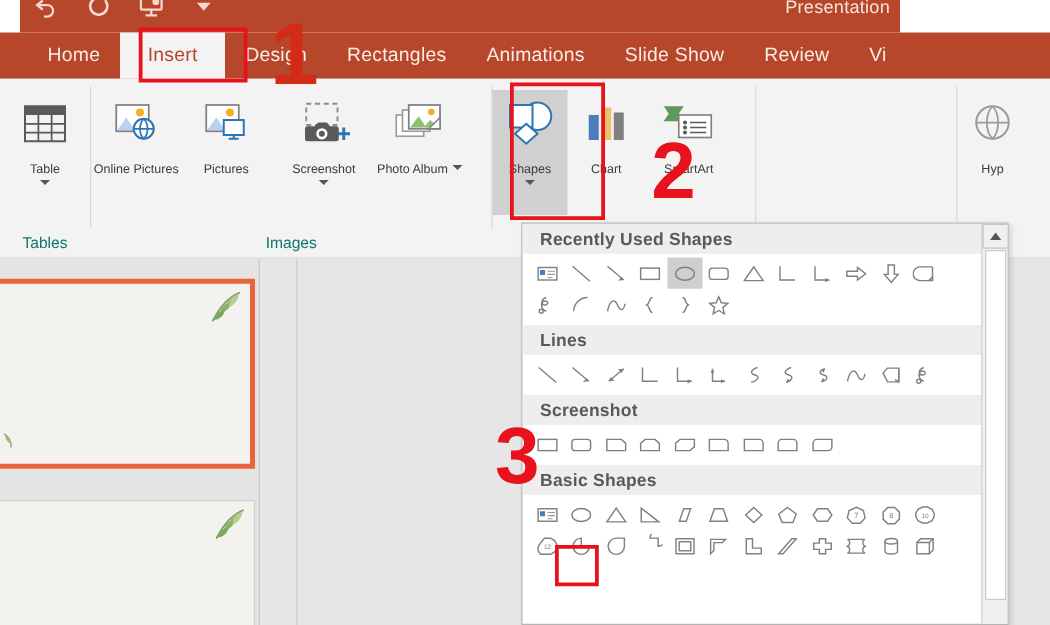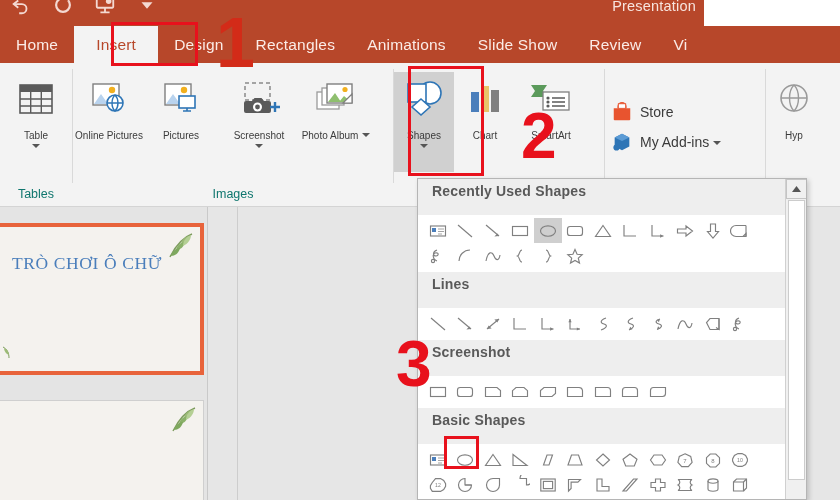--- a/index.html
+++ b/index.html
@@ -6,37 +6,37 @@
   html, body {
     width: 840px; height: 500px;
     overflow: hidden;
     font-family: "Liberation Sans", sans-serif;
     background: #ffffff;
   }
   #app { position: relative; width: 840px; height: 500px; overflow: hidden; }
 
   
   .titlebar {
-    position: absolute; left: 0; top: 0; width: 704px; height: 26px;
+    position: absolute; left: 16px; top: 0; width: 704px; height: 26px;
     background: #b7472a;
   }
   .qat { position: absolute; left: 10px; top: -6px; display: flex; gap: 20px; align-items: center; }
   .qat-ic { width: 22px; height: 22px; color: #f4d9d2; }
   .title-text {
     position: absolute; right: 8px; top: -2px;
     color: #f7e4de; font-size: 14.5px; letter-spacing: .2px;
     white-space: nowrap;
   }
 
   
   .tabsrow {
     position: absolute; left: 0; top: 26px; width: 840px; height: 37px;
     background: #b7472a;
   }
-  .tabs { display: flex; align-items: center; height: 37px; }
+  .tabs { display: flex; align-items: center; height: 37px; padding-left: 22px; }
   .tab {
     color: #fbece7; font-size: 15.5px; padding: 0 16px; line-height: 37px;
     white-space: nowrap; letter-spacing: .2px;
   }
   .tab.active {
     background: #f3f3f3; color: #b7472a; height: 37px;
     padding: 0 22px; font-weight: 400;
   }
 
   
@@ -108,21 +108,21 @@
   
   .gallery {
     position: absolute; left: 417px; top: 178px; width: 390px; height: 322px;
     background: #ffffff; border: 1px solid #b5b5b5;
     box-shadow: 2px 2px 5px rgba(0,0,0,.18);
     overflow: hidden;
   }
   .gal-inner { position: absolute; left: 0; top: 0; width: 368px; height: 322px; }
   .sec-head {
     background: #eeeeee; font-size: 14px; font-weight: bold; color: #595959;
-    padding: 4px 0 16px 14px; letter-spacing: .2px;
+    padding: 4px 0 4px 14px; letter-spacing: .2px;
   }
   .sec-rows { padding: 3px 0 4px 6px; }
   .shrow { display: flex; align-items: center; gap: 0px; }
   .shcell {
     width: 27.5px; height: 25px; display: flex; align-items: center; justify-content: center;
   }
   .shcell.hl { background: #cfcfcf; }
   .scrollbar {
     position: absolute; right: 0; top: 0; width: 21px; height: 322px;
     background: #f0f0f0; border-left: 1px solid #d0d0d0;
@@ -316,44 +316,20 @@
             </span>
             <span class="lb">SmartArt</span>
           </div>
         </div>
         <div class="group-label"></div>
       </div>
 
       <div class="group-sep"></div>
 
       <div class="group" style="width:160px">
-        <div class="group-body stack">
-          <div class="smallbtn">
-            <span>
-              <svg width="22" height="22" viewBox="0 0 24 24">
-                <path d="M3 8 h18 v12 a1 1 0 0 1 -1 1 h-16 a1 1 0 0 1 -1 -1 z" fill="#e8542f"></path>
-                <path d="M8 8 V6 a4 4 0 0 1 8 0 v2" fill="none" stroke="#e8542f" stroke-width="2"></path>
-                <rect x="8" y="3" width="8" height="5" fill="#ffffff" stroke="#e8542f" stroke-width="1"></rect>
-              </svg>
-            </span>
-            <span class="lb">Store</span>
-          </div>
-          <div class="smallbtn">
-            <span>
-              <svg width="22" height="22" viewBox="0 0 24 24">
-                <path d="M12 3 L20 7 v10 l-8 4 l-8 -4 V7 z" fill="#2e75b6"></path>
-                <path d="M12 3 L20 7 l-8 4 l-8 -4 z" fill="#5b9bd5"></path>
-                <circle cx="6" cy="18" r="3.4" fill="#2e75b6"></circle>
-              </svg>
-            </span>
-            <span class="lb">
-              <span>My Add-ins</span><span class="caret inline"></span>
-            </span>
-          </div>
-        </div>
         <div class="group-label"></div>
       </div>
 
       <div class="group-sep"></div>
 
       <div class="group" style="width:60px">
         <div class="group-body">
           <div class="bigbtn" style="width:56px">
             <span class="ic">
               <svg width="40" height="40" viewBox="0 0 40 40">
@@ -367,21 +343,20 @@
         <div class="group-label"></div>
       </div>
 
     </div>
   </div>
 
   <div class="workarea">
     <div class="thumbpane">
 
       <div class="thumb sel">
-        <div class="thumb-title">TRÒ CHƠI Ô CHỮ</div>
         <span class="leaf" style="right:4px; top:4px;">
           <svg width="46" height="40" viewBox="0 0 46 40">
             <path d="M42 3 C34 6 26 14 20 26" stroke="#7d9c5e" stroke-width="1.4" fill="none"></path>
             <path d="M40 5 C36 5 32 8 31 13 C35 13 39 10 40 5 Z" fill="#9cbb77"></path>
             <path d="M35 11 C31 11 27 14 26 19 C30 19 34 16 35 11 Z" fill="#8ab169"></path>
             <path d="M30 17 C26 17 22 20 21 25 C25 25 29 22 30 17 Z" fill="#7ea85e"></path>
             <path d="M41 4 C41 8 38 13 33 15 C33 10 36 6 41 4 Z" fill="#b4cf94"></path>
           </svg>
         </span>
         <span class="leaf" style="left:92px; top:118px; width:18px; height:16px;">

